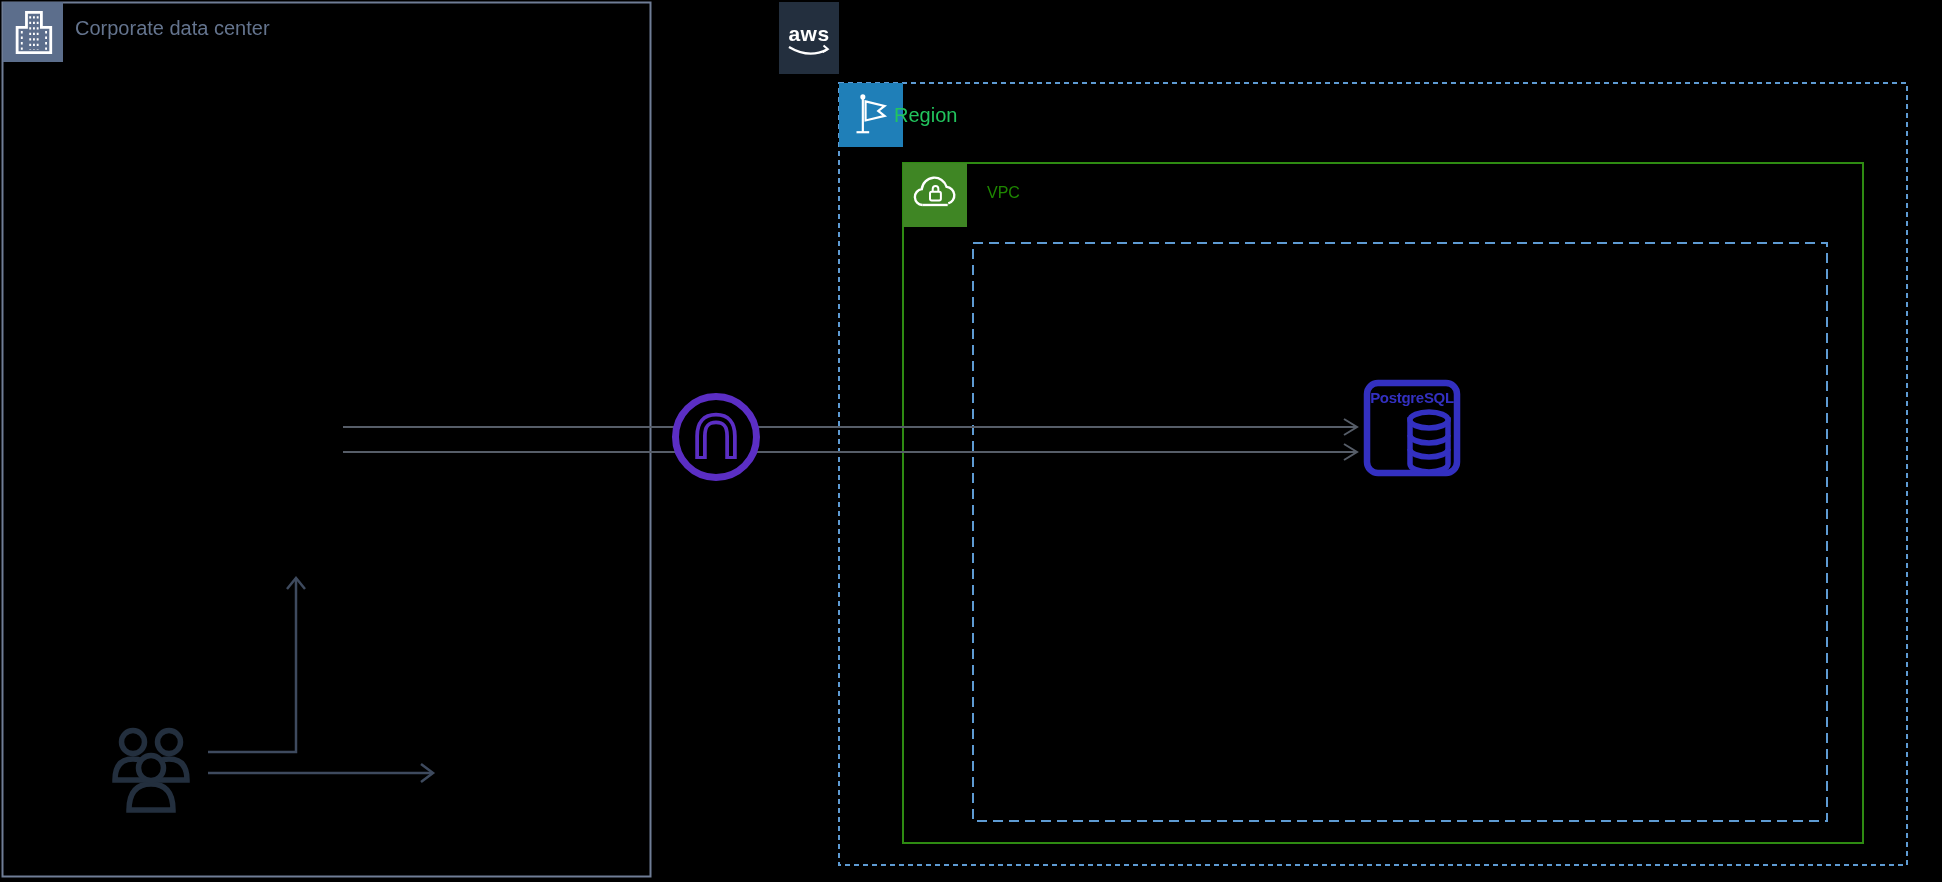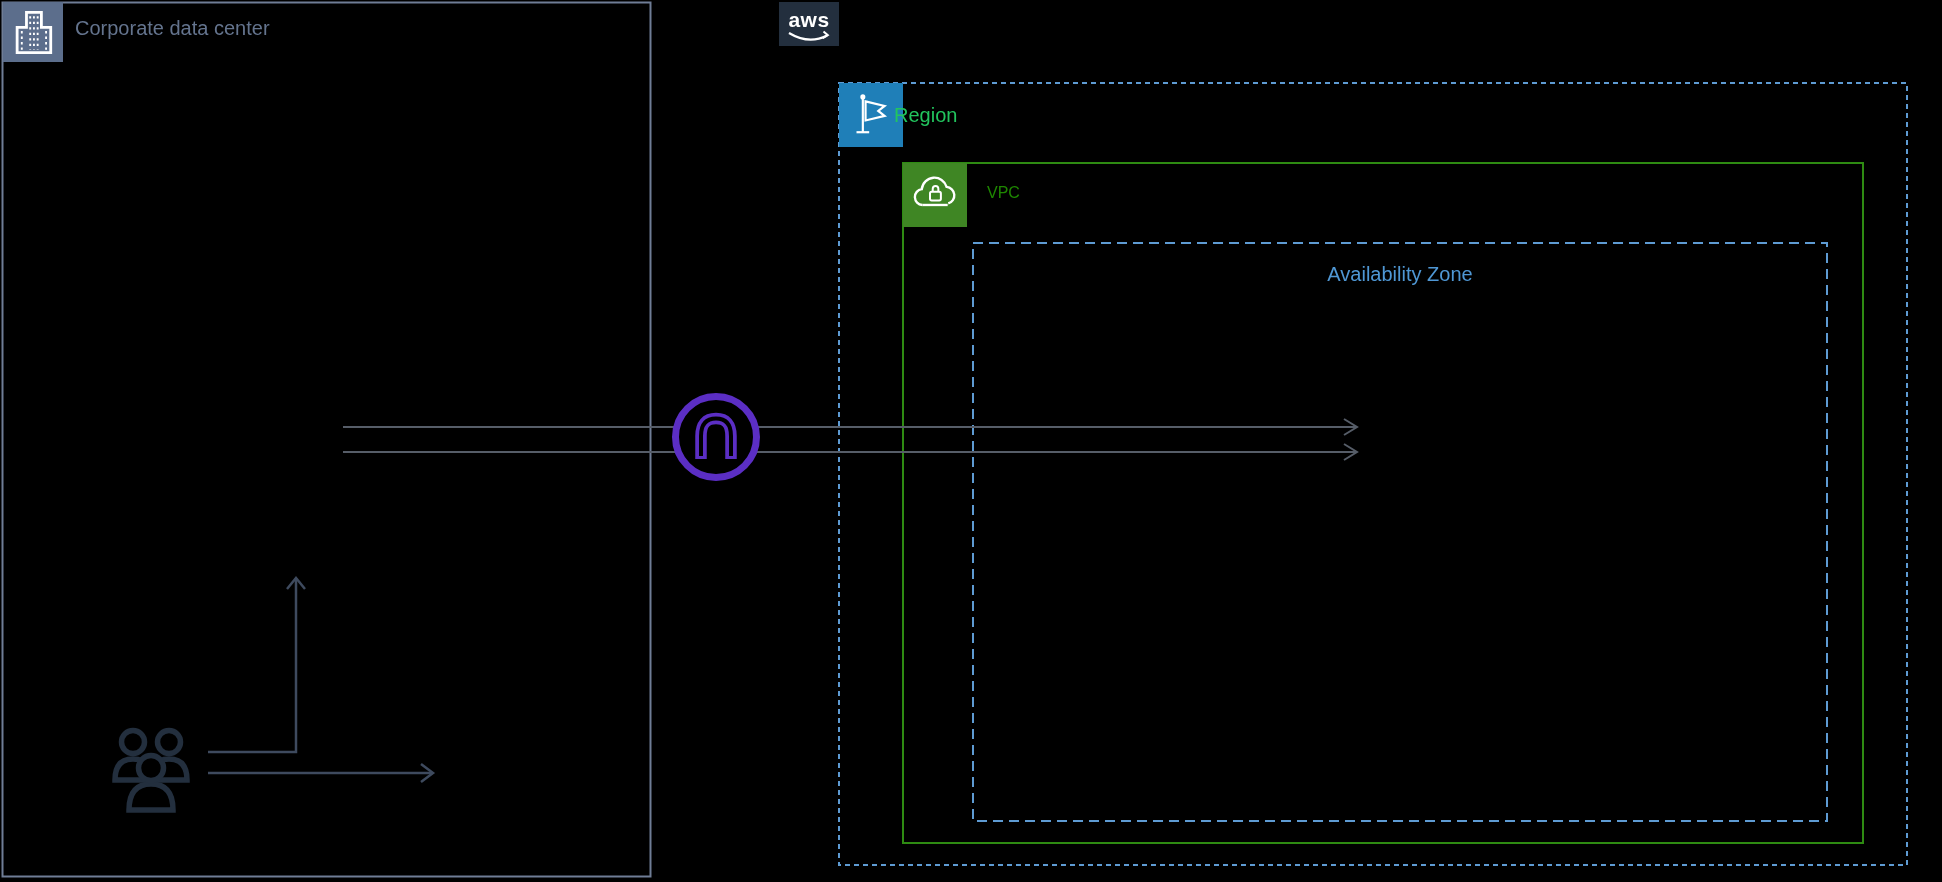--- a/index.html
+++ b/index.html
@@ -35,21 +35,21 @@
   }
   .corporate-title { left: 75px; top: 16px; color: #64748E; }
   .region-label   { left: 894px; top: 103px; color: #22c55e; }
   .vpc-label      { left: 987px; top: 181px; color: #1E8700; font-size: 16px; }
   .az-label {
     left: 973px; top: 262px; width: 854px;
     text-align: center; color: #4F97D4;
   }
   .corporate-icon { left: 3px; top: 2px; width: 60px; height: 60px; background: #5C6E8C; }
   .aws-logo {
-    left: 779px; top: 2px; width: 60px; height: 44px;
+    left: 779px; top: 2px; width: 60px; height: 72px;
     background: #232F3E;
     flex-direction: column;
   }
   .aws-logo-text {
     color: #fff; font-weight: bold; font-size: 21px; line-height: 20px;
     letter-spacing: 0.5px; margin-top: 6px;
   }
   .region-flag { left: 839px; top: 83px; width: 64px; height: 64px; background: #1F7FB8; }
   .vpc-icon    { left: 903px; top: 163px; width: 64px; height: 64px; background: #3F8624; }
   .postgres-icon { left: 1362px; top: 378px; width: 100px; height: 100px; }
@@ -135,22 +135,31 @@
       <g stroke="#fff" fill="none">
         <path d="M18 43 a8.8 8.8 0 0 1 -0.6 -17.5 a14 14 0 0 1 27.4 -2.4 a9.3 9.3 0 0 1 1.8 18.2" stroke-width="2.6"></path>
         <line x1="18" y1="43" x2="46" y2="43" stroke-width="2.6"></line>
         <rect x="26.5" y="28.5" width="12" height="9.5" rx="1.8" stroke-width="2.2"></rect>
         <path d="M29.5 28.5 v-3.4 a3.1 3.1 0 0 1 6.2 0 v3.4" stroke-width="2.2"></path>
       </g>
     </svg>
   </div>
   <div class="label vpc-label">VPC</div>
 
-  <div class="label az-label">Availability Zone</div>
 
+  <div class="abs postgres-icon">
+    <svg width="100" height="100" viewBox="0 0 100 100">
+      <rect x="5" y="5" width="90" height="90" rx="11" fill="none" stroke="#3330C1" stroke-width="6.5"></rect>
+      <path d="M48 42 V86 A19 8 0 0 0 86 86 V42 Z" fill="#000" stroke="#3330C1" stroke-width="5.5"></path>
+      <ellipse cx="67" cy="42" rx="19" ry="8" fill="#000" stroke="#3330C1" stroke-width="5.5"></ellipse>
+      <path d="M48 57 a19 8 0 0 0 38 0" fill="none" stroke="#3330C1" stroke-width="5.5"></path>
+      <path d="M48 71 a19 8 0 0 0 38 0" fill="none" stroke="#3330C1" stroke-width="5.5"></path>
+    </svg>
+    <span class="postgres-label">PostgreSQL</span>
+  </div>
 
   <div class="abs gateway-icon">
     <svg width="92" height="92" viewBox="0 0 92 92">
       <circle cx="46" cy="46" r="40.5" fill="#000" stroke="#5B2EC4" stroke-width="7"></circle>
       <path d="M31 68 V45 Q31 27.5 46 27.5 Q61 27.5 61 45 V68" fill="none" stroke="#5B2EC4" stroke-width="11.5" stroke-linecap="butt"></path>
       <path d="M31 65 V45 Q31 27.5 46 27.5 Q61 27.5 61 45 V65" fill="none" stroke="#000" stroke-width="4" stroke-linecap="butt"></path>
     </svg>
   </div>
 
   <div class="abs users-icon">

